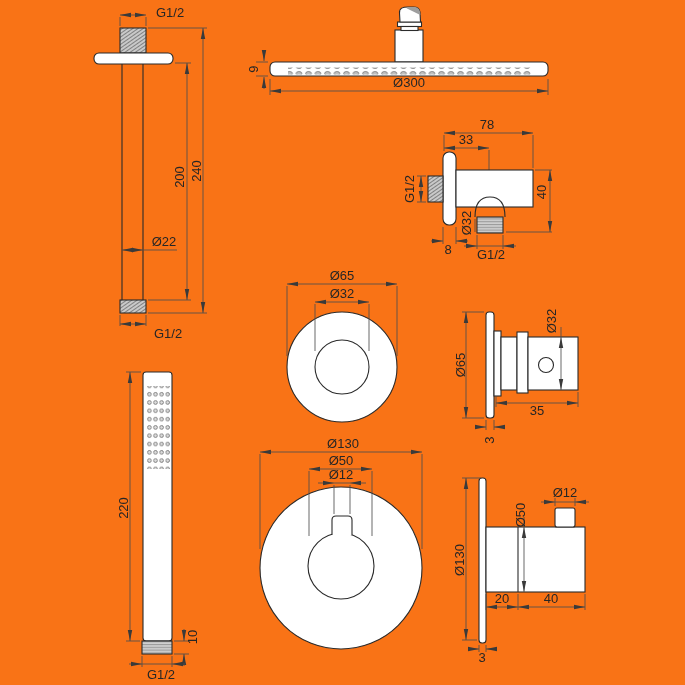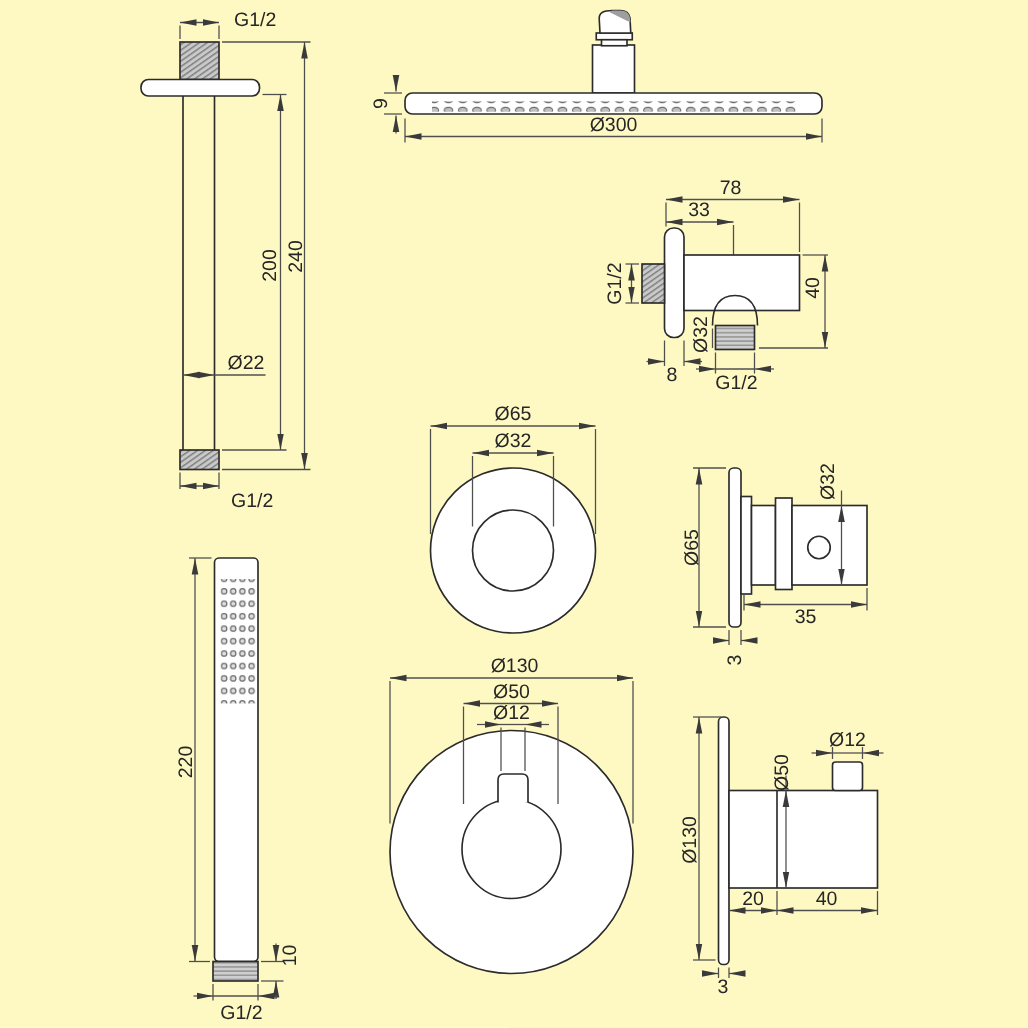--- a/index.html
+++ b/index.html
@@ -1,16 +1,16 @@
 <!DOCTYPE html>
 <html><head>
 <meta charset="utf-8">
 <style>
   html,body{margin:0;padding:0;background:#ffffff;}
-  #canvas{position:relative;width:685px;height:685px;background:#fef9c3;overflow:hidden;}
+  #canvas{position:relative;width:685px;height:685px;background:#f97316;overflow:hidden;}
   svg{display:block}
   .o{stroke:#2b2b2b;stroke-width:1.1;fill:none;}
   .of{stroke:#2b2b2b;stroke-width:1.1;fill:#ffffff;}
   .d{stroke:#4f4f4f;stroke-width:0.85;fill:none;}
   text{font-family:"Liberation Sans","DejaVu Sans",sans-serif;font-size:13px;fill:#262626;}
 </style>
 </head>
 <body>
 
 <div id="canvas">

